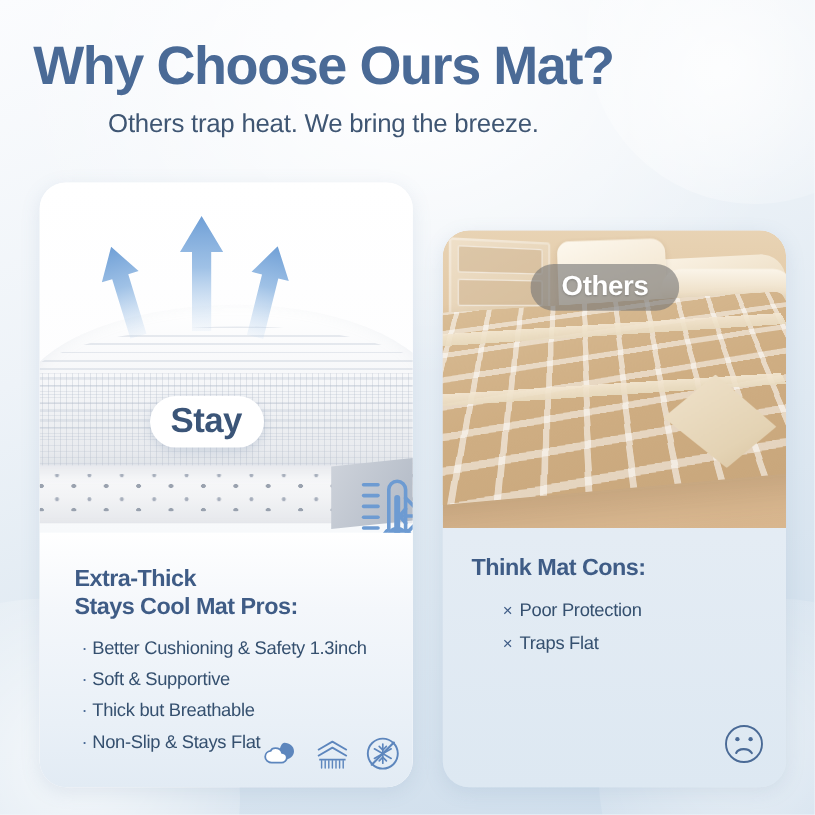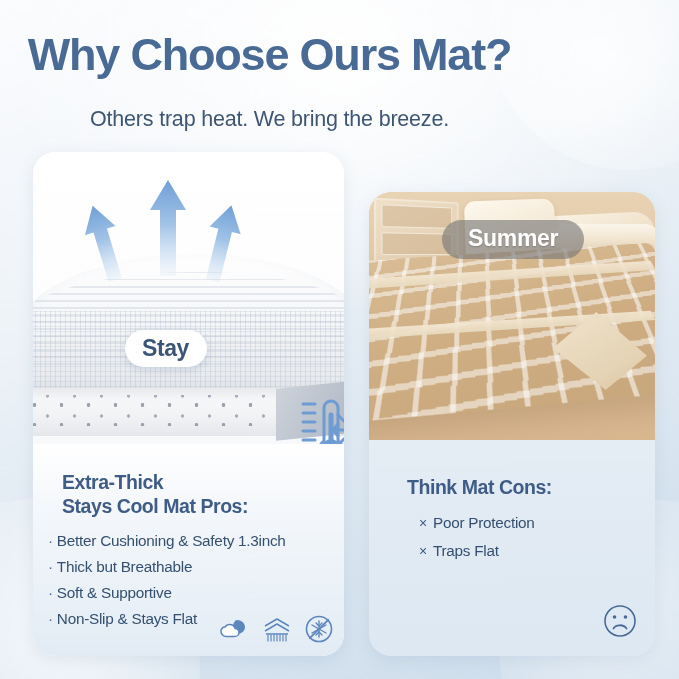--- a/index.html
+++ b/index.html
@@ -33,21 +33,21 @@
 
   
   .header { position: absolute; left: 0; top: 0; width: 539px; text-align: center; }
   .title {
     margin: 0; padding-top: 31px;
     font-size: 45px; line-height: 1.06; font-weight: 800;
     letter-spacing: -1.2px; color: #4a6a96;
     text-shadow: 0 1px 0 rgba(255,255,255,.6);
   }
   .subtitle {
-    margin: 28px 0 0 0;
+    margin: 12px 0 0 0;
     font-size: 21.5px; font-weight: 400; color: #3f5673; letter-spacing: -.2px;
   }
 
   
   .card {
     position: absolute; border-radius: 22px; overflow: hidden;
     box-shadow: 0 4px 16px rgba(90,120,160,.13);
   }
   #card-left  { left: 33px;  top: 152px; width: 311px; height: 504px; background: #ffffff; }
   #card-right { left: 369px; top: 192px; width: 286px; height: 464px;
@@ -108,21 +108,21 @@
   
   .badge-stay {
     position: absolute; left: 92px; top: 178px;
     display: flex; align-items: center;
     background: #ffffff; border-radius: 26px;
     padding: 5px 6px 5px 17px;
     box-shadow: 0 3px 9px rgba(90,120,160,.20);
     z-index: 6;
   }
   .badge-stay .word-stay {
-    font-size: 23px; font-weight: 800; color: #3b5578; letter-spacing: -.4px;
+    font-size: 29px; font-weight: 800; color: #3b5578; letter-spacing: -.4px;
     margin-right: 12px;
   }
   .badge-stay .word-cool {
     font-size: 23px; font-weight: 800; color: #ffffff; letter-spacing: -.4px;
     background: #6d9bd2; border-radius: 22px; padding: 5px 20px 7px 20px;
   }
   
   .thermo-icon { position: absolute; left: 258px; top: 243px; z-index: 5; }
 
   
@@ -132,21 +132,21 @@
     padding: 0;
   }
   .h-left {
     margin: 14px; padding: 13px 0 0 15px;
     font-size: 19.5px; font-weight: 800; color: #3f5c86; line-height: 1.22;
     letter-spacing: -.45px;
   }
   .list-left { list-style: none; margin: 8px 0 0 0; padding: 0 0 0 15px; }
   .list-left li {
     font-size: 15.3px; color: #35506f; line-height: 1.0; margin-bottom: 11px;
-    letter-spacing: -.25px; white-space: nowrap;
+    letter-spacing: -.25px; white-space: nowrap; margin-left: 20px;
   }
   .list-left li .bul { color: #4a6a96; margin-right: 4px; }
 
   .feat-icons {
     position: absolute; right: 10px; bottom: 8px;
     display: flex; gap: 12px; align-items: flex-end;
   }
 
   
   .photo-right {
@@ -227,21 +227,21 @@
     z-index: 7;
   }
   .badge-others span {
     font-size: 23px; font-weight: 800; color: #ffffff; letter-spacing: -.3px;
     text-shadow: 0 1px 2px rgba(60,60,60,.35);
   }
 
   
   .text-right { position: absolute; left: 0; top: 248px; width: 286px; height: 216px; }
   .h-right {
-    margin: 14px; padding: 22px 4px 0 24px;
+    margin: 0; padding: 22px 4px 0 24px;
     font-size: 19.5px; font-weight: 800; color: #3f5c86; letter-spacing: -.45px;
   }
   .list-right { list-style: none; margin: 16px 0 0 0; padding: 0 0 0 24px; }
   .list-right li {
     font-size: 15.3px; color: #35506f; line-height: 1.0; margin-bottom: 13px;
     letter-spacing: -.25px; white-space: nowrap; margin-left: 26px;
   }
   .list-right li .x { color: #3f5c86; margin-right: 6px; font-size: 14px; }
   .sad-face { position: absolute; right: 18px; bottom: 14px; }
 </style>
@@ -329,22 +329,22 @@
       </div>
     </div>
 
     <div class="text-left">
       <h2 class="h-left">
         <span>Extra-Thick</span><br>
         <span>Stays Cool Mat Pros:</span>
       </h2>
       <ul class="list-left">
         <li><span class="bul">·</span><span>Better Cushioning &amp; Safety 1.3inch</span></li>
+        <li><span class="bul">·</span><span>Soft &amp; Supportive</span></li>
         <li><span class="bul">·</span><span>Thick but Breathable</span></li>
-        <li><span class="bul">·</span><span>Soft &amp; Supportive</span></li>
         <li><span class="bul">·</span><span>Non-Slip &amp; Stays Flat</span></li>
       </ul>
 
       <div class="feat-icons">
 
         <span>
           <svg width="30" height="28" viewBox="0 0 30 28">
             <path d="M17 4c4.4 0 8 3.1 8 7 0 3.9-3.6 7-8 7-2.3 0-6-1-7.3-3.4C12 13 13 9 14 6.6 15 4.8 16 4 17 4z" fill="#5d86bd"></path>
             <path d="M9.5 8.5c2.6 0 4.8 1.6 5.6 3.9 2.2.2 3.9 1.9 3.9 4 0 2.3-2 4.1-4.4 4.1H6.3C3.4 20.5 1 18.3 1 15.6c0-2.5 2-4.5 4.5-4.8.5-1.4 2.1-2.3 4-2.3z" fill="#ffffff" stroke="#5d86bd" stroke-width="1.5"></path>
           </svg>
@@ -396,21 +396,21 @@
         <i></i>
       </div>
       <div class="pillow-back"></div>
       <div class="pillow-big"></div>
       <div class="bolster"></div>
       <div class="mat-quilt"></div>
       <div class="mat-stripe s1"></div>
       <div class="mat-stripe s2"></div>
       <div class="mat-flap"></div>
       <div class="badge-others">
-        <span>Summer</span>
+        <span>Others</span>
       </div>
     </div>
 
     <div class="text-right">
       <h2 class="h-right">Think Mat Cons:</h2>
       <ul class="list-right">
         <li><span class="x">×</span><span>Poor Protection</span></li>
         <li><span class="x">×</span><span>Traps Flat</span></li>
       </ul>
       <span class="sad-face">

